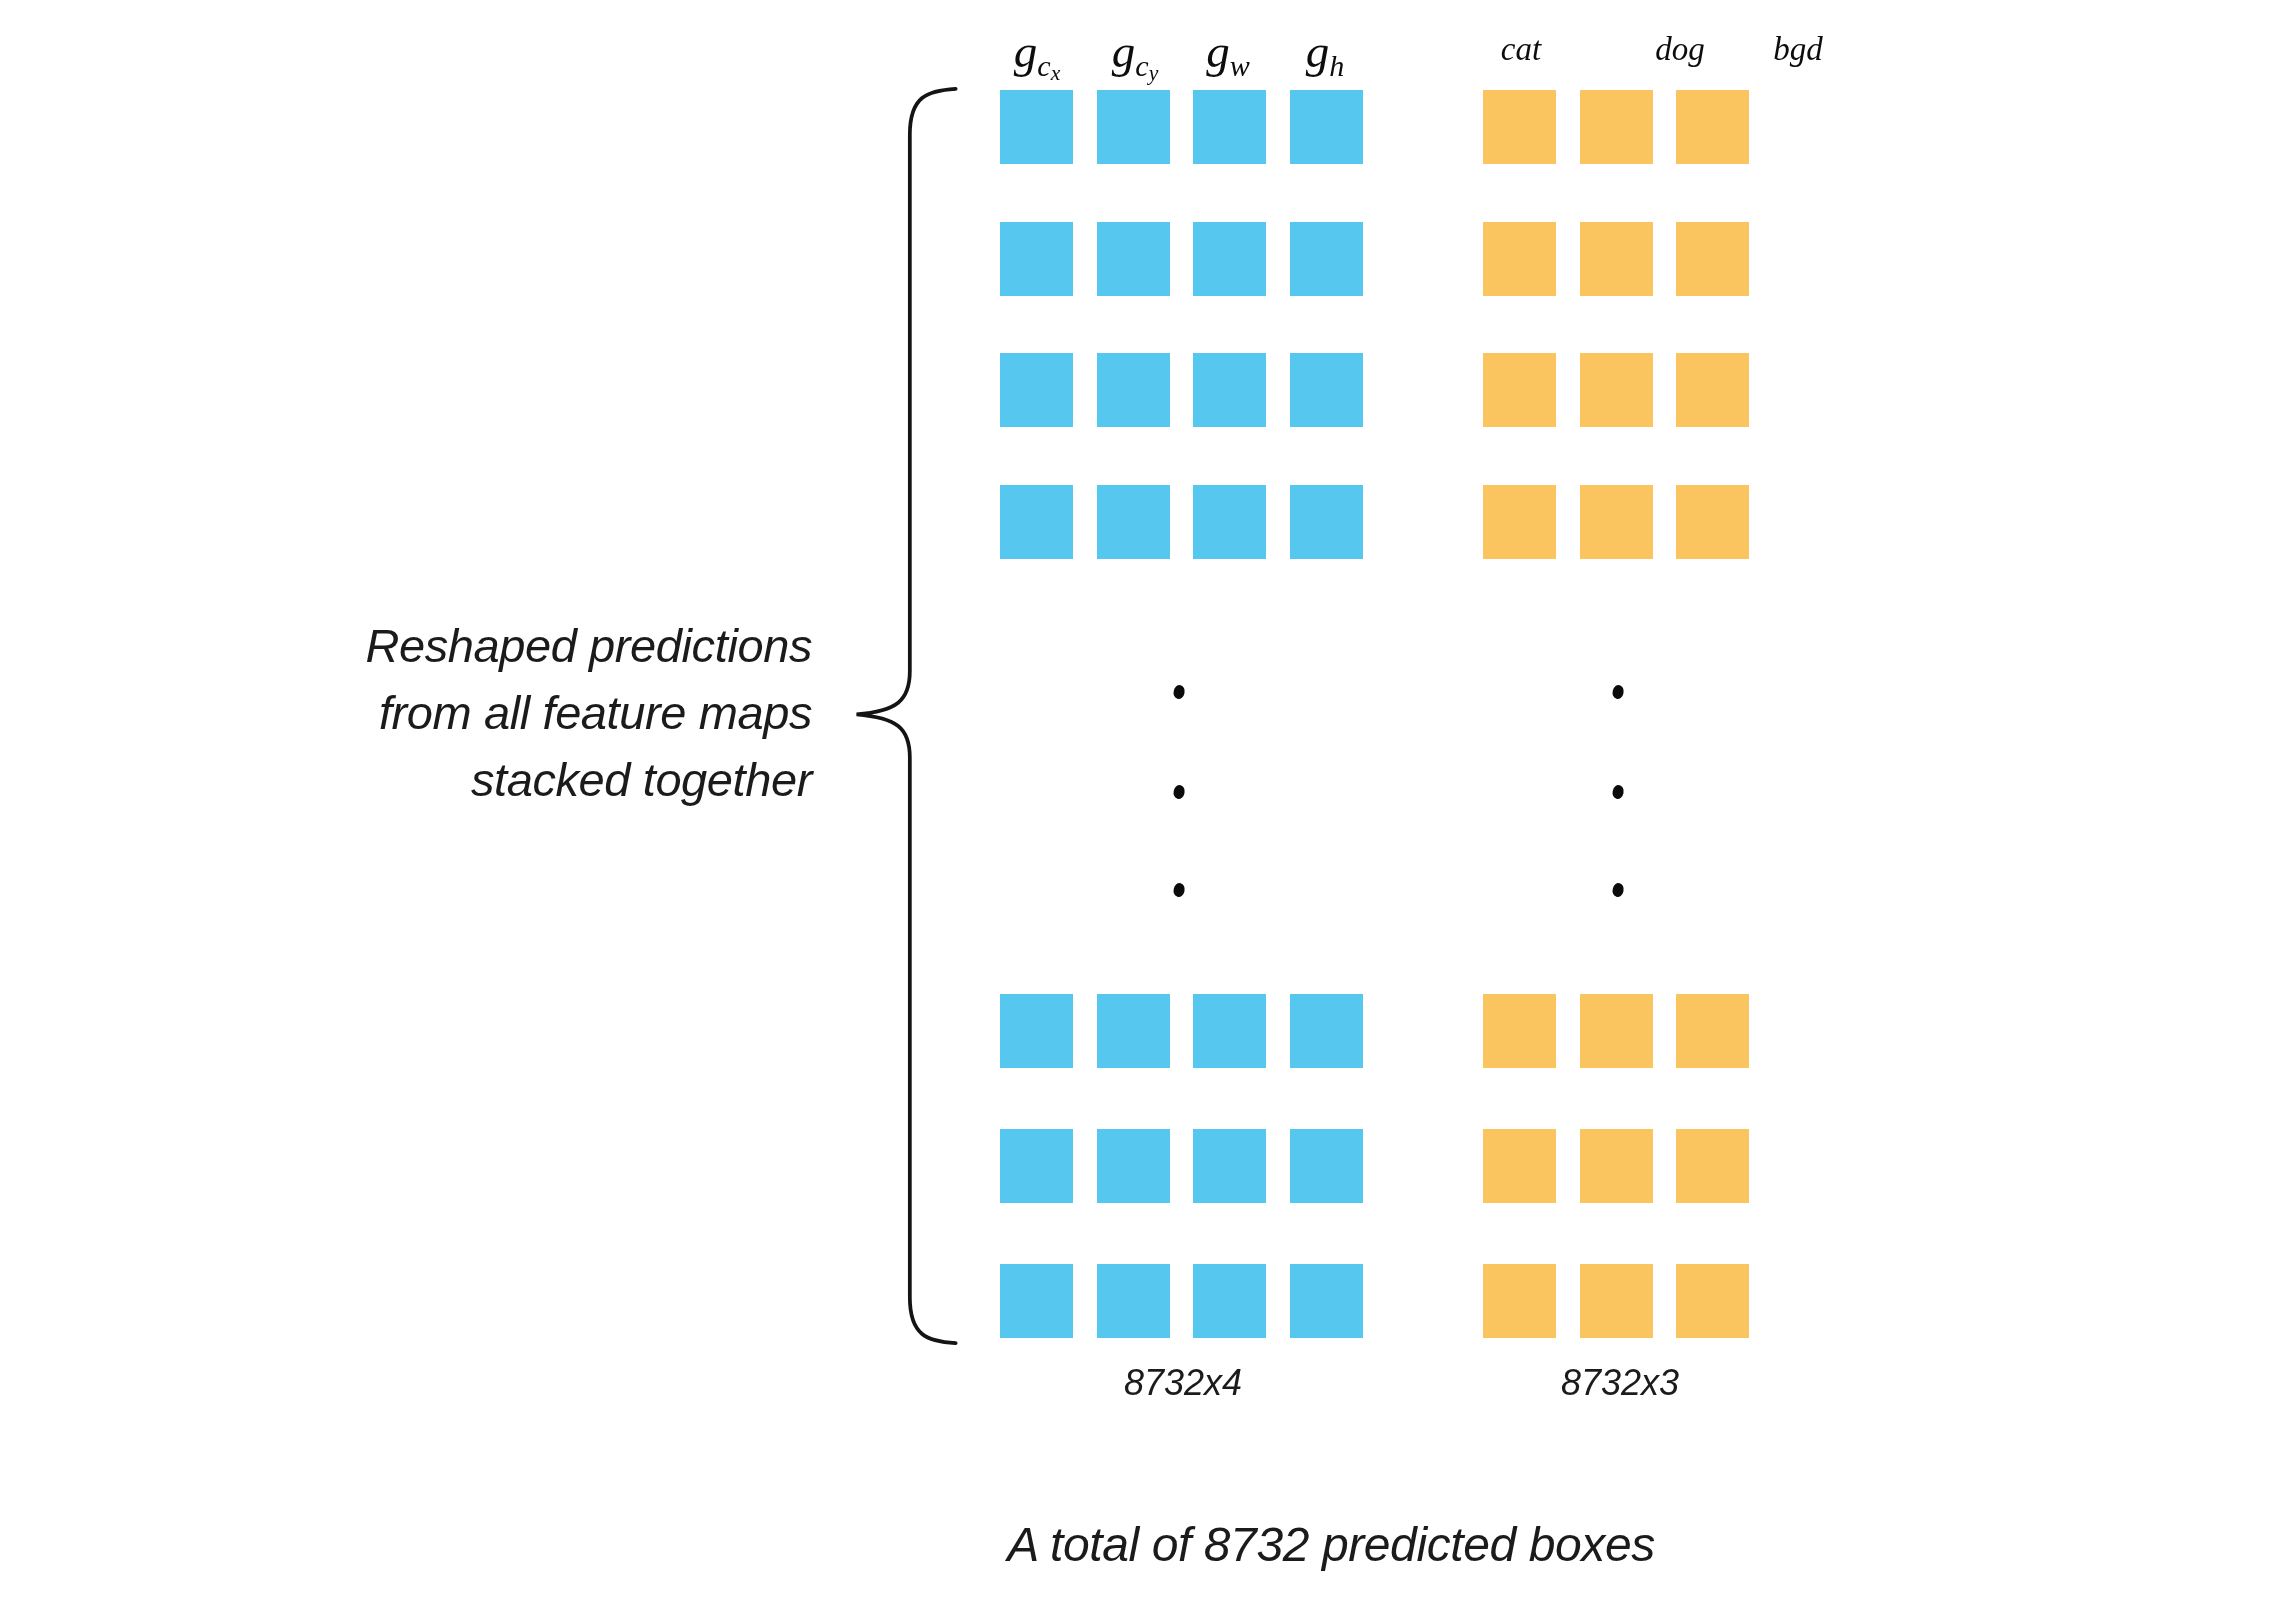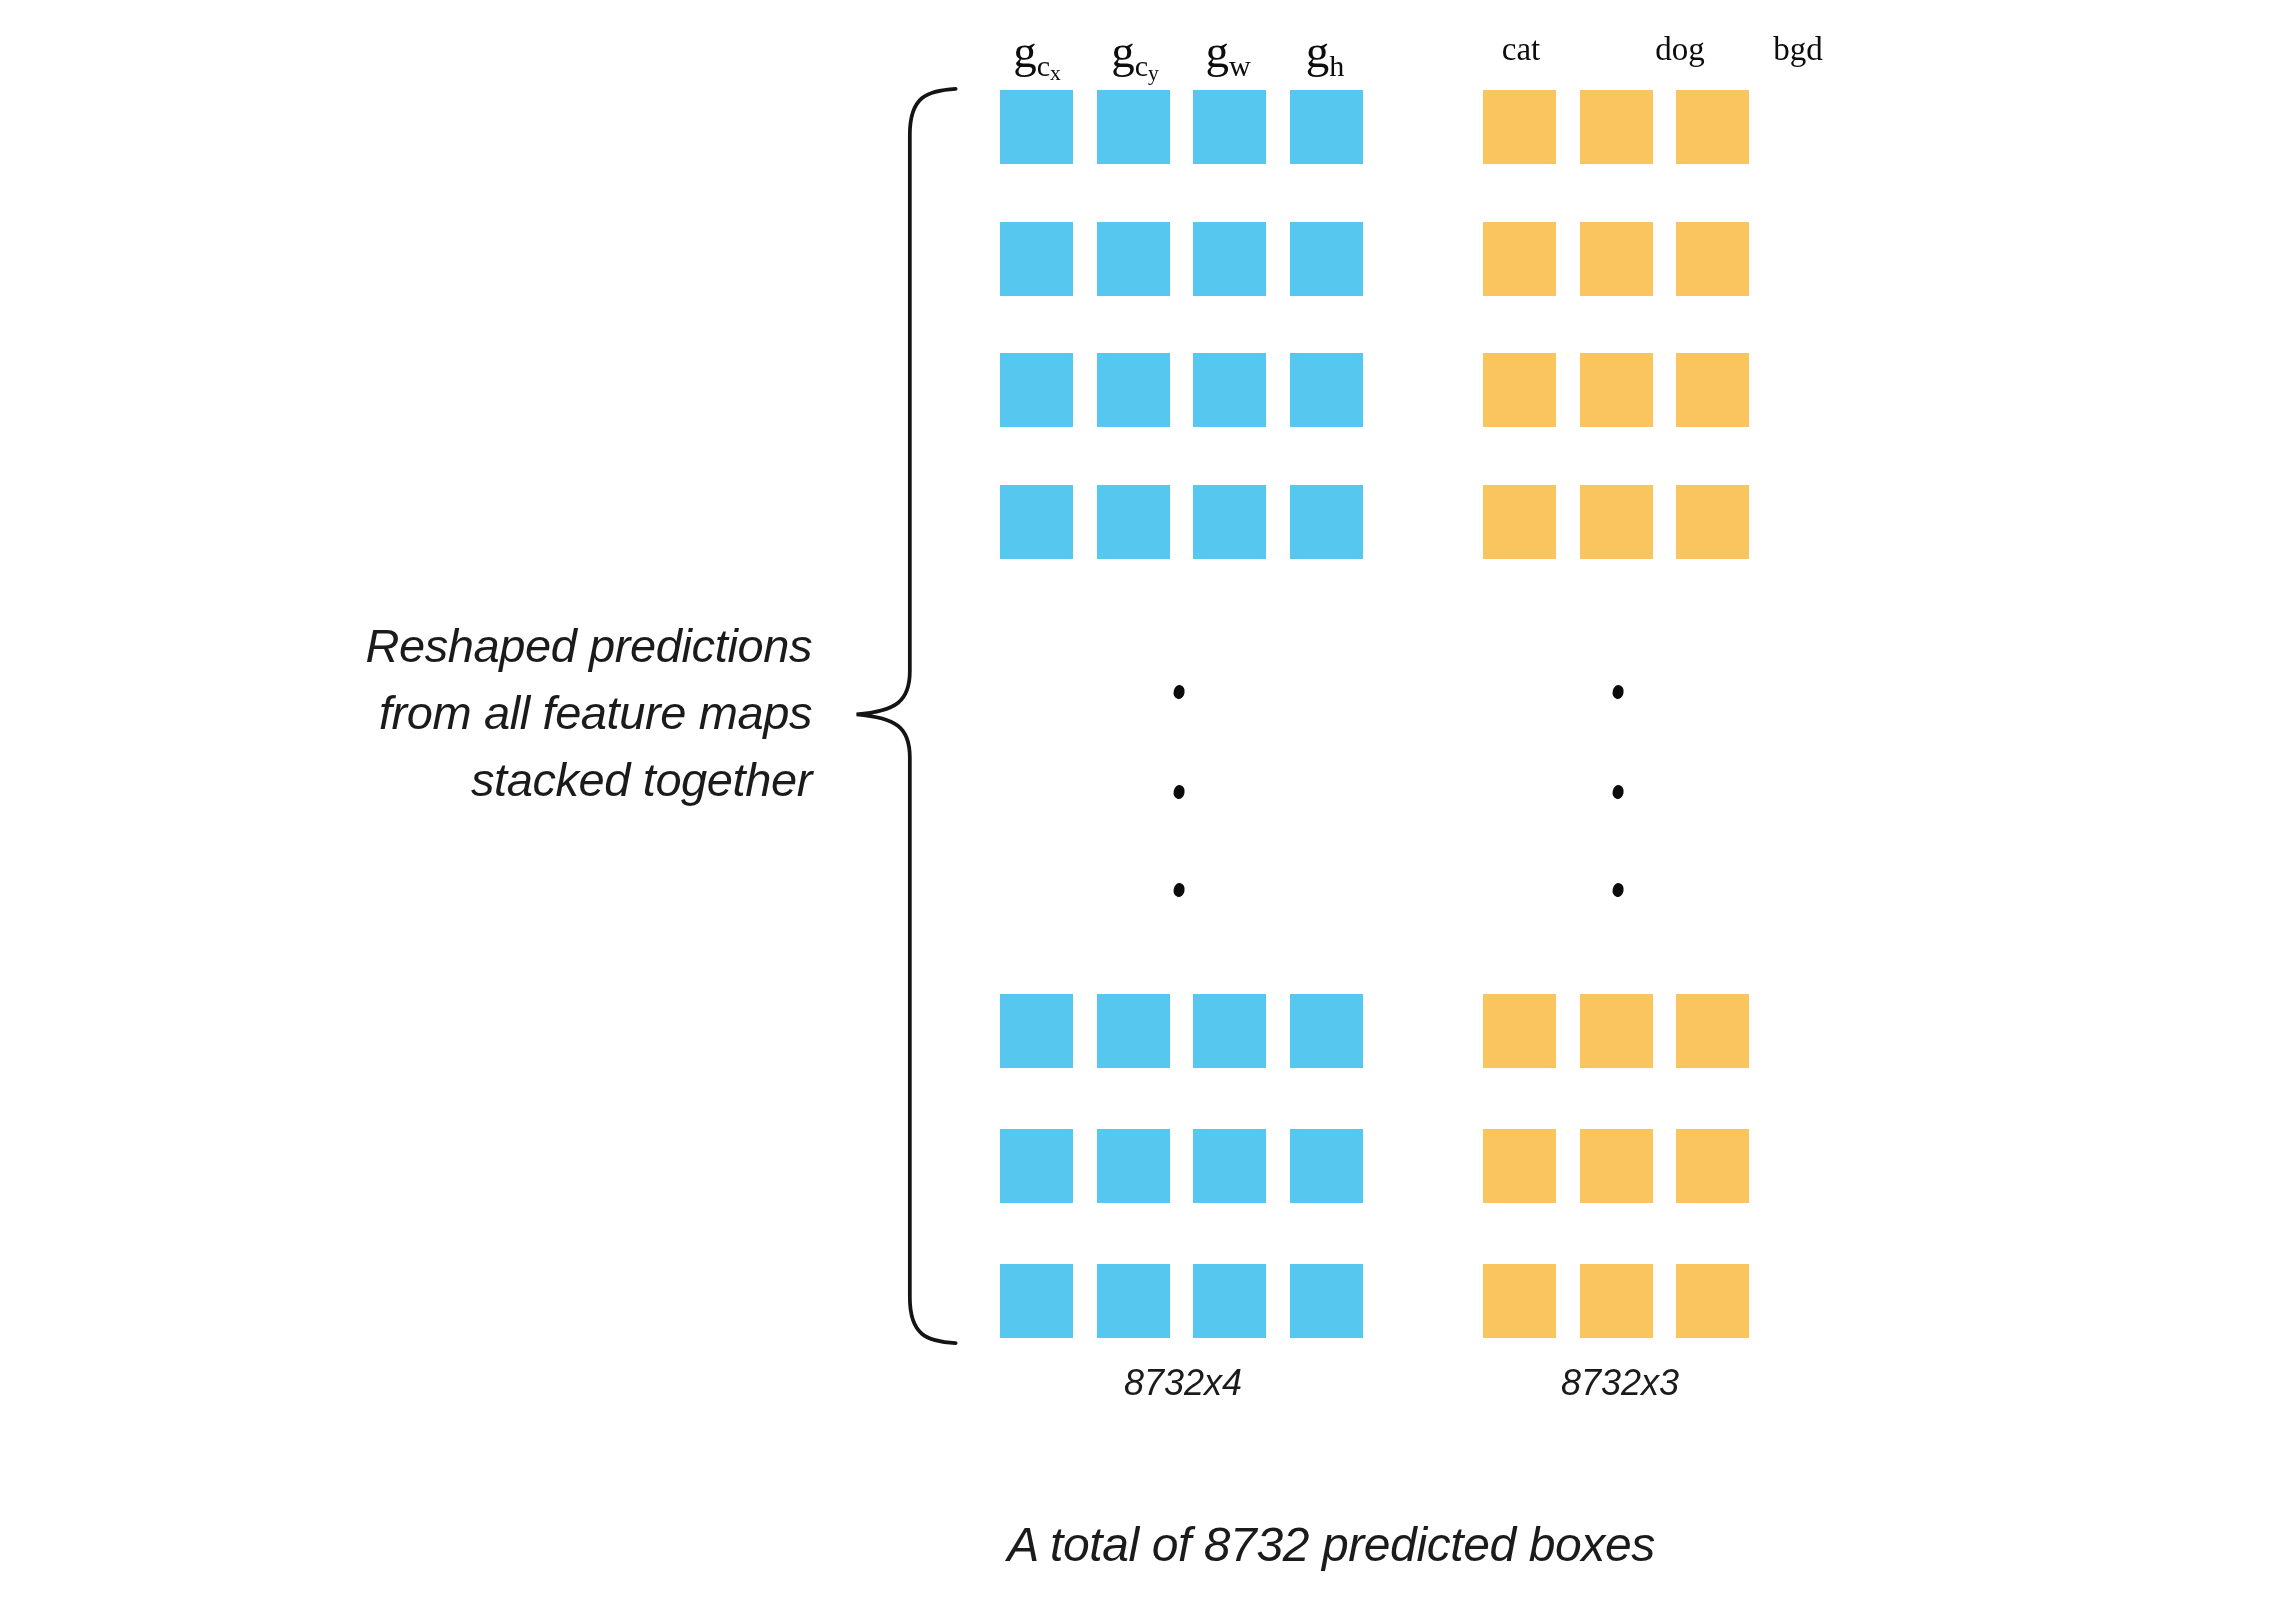--- a/index.html
+++ b/index.html
@@ -37,20 +37,21 @@
     position: absolute;
     left: 848px;
     top: 83px;
   }
 
   
   .hdr {
     position: absolute;
     transform: translateX(-50%);
     font-family: "Liberation Serif", serif;
+    font-style: italic;
     font-size: 47px;
     line-height: 1;
     color: #0d0d0d;
     white-space: nowrap;
   }
   .hdr.math { top: 28px; }
   .hdr.word { top: 33px; font-size: 33px; }
   .hdr .s1 { font-size: 64%; position: relative; top: 0.30em; }
   .hdr .s2 { font-size: 46%; position: relative; top: 0.62em; }
 

